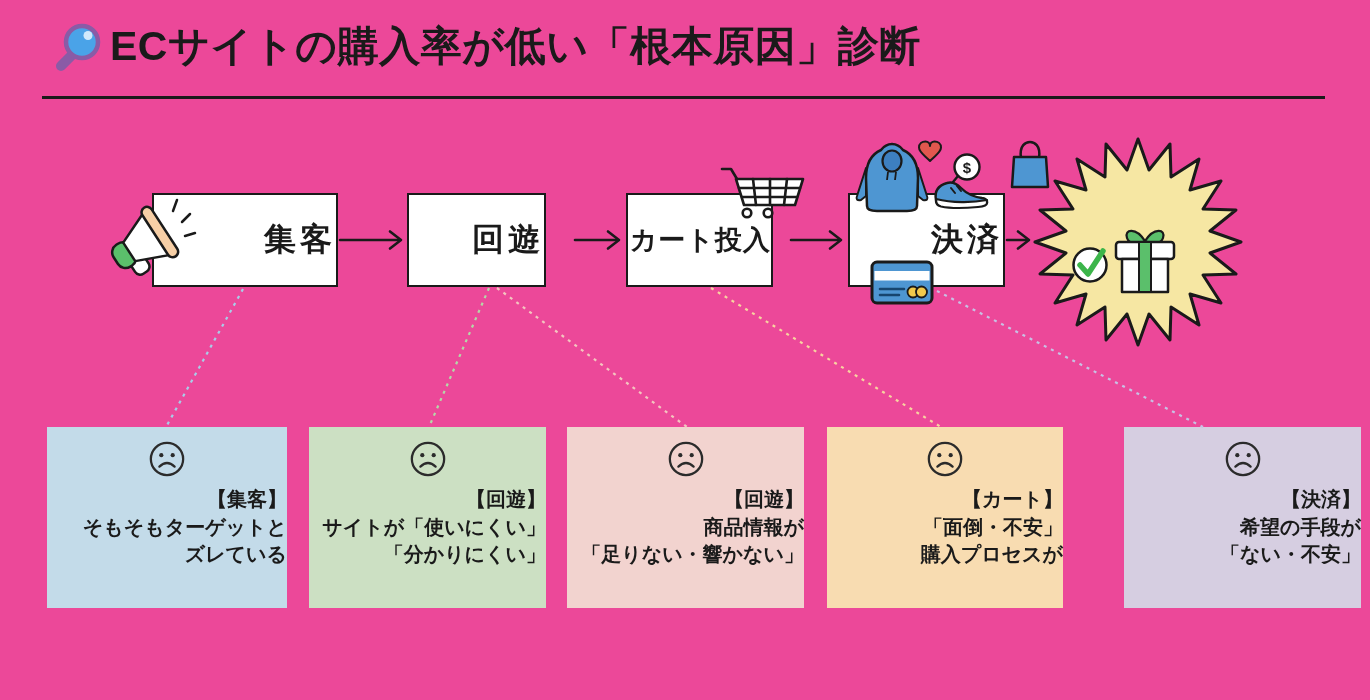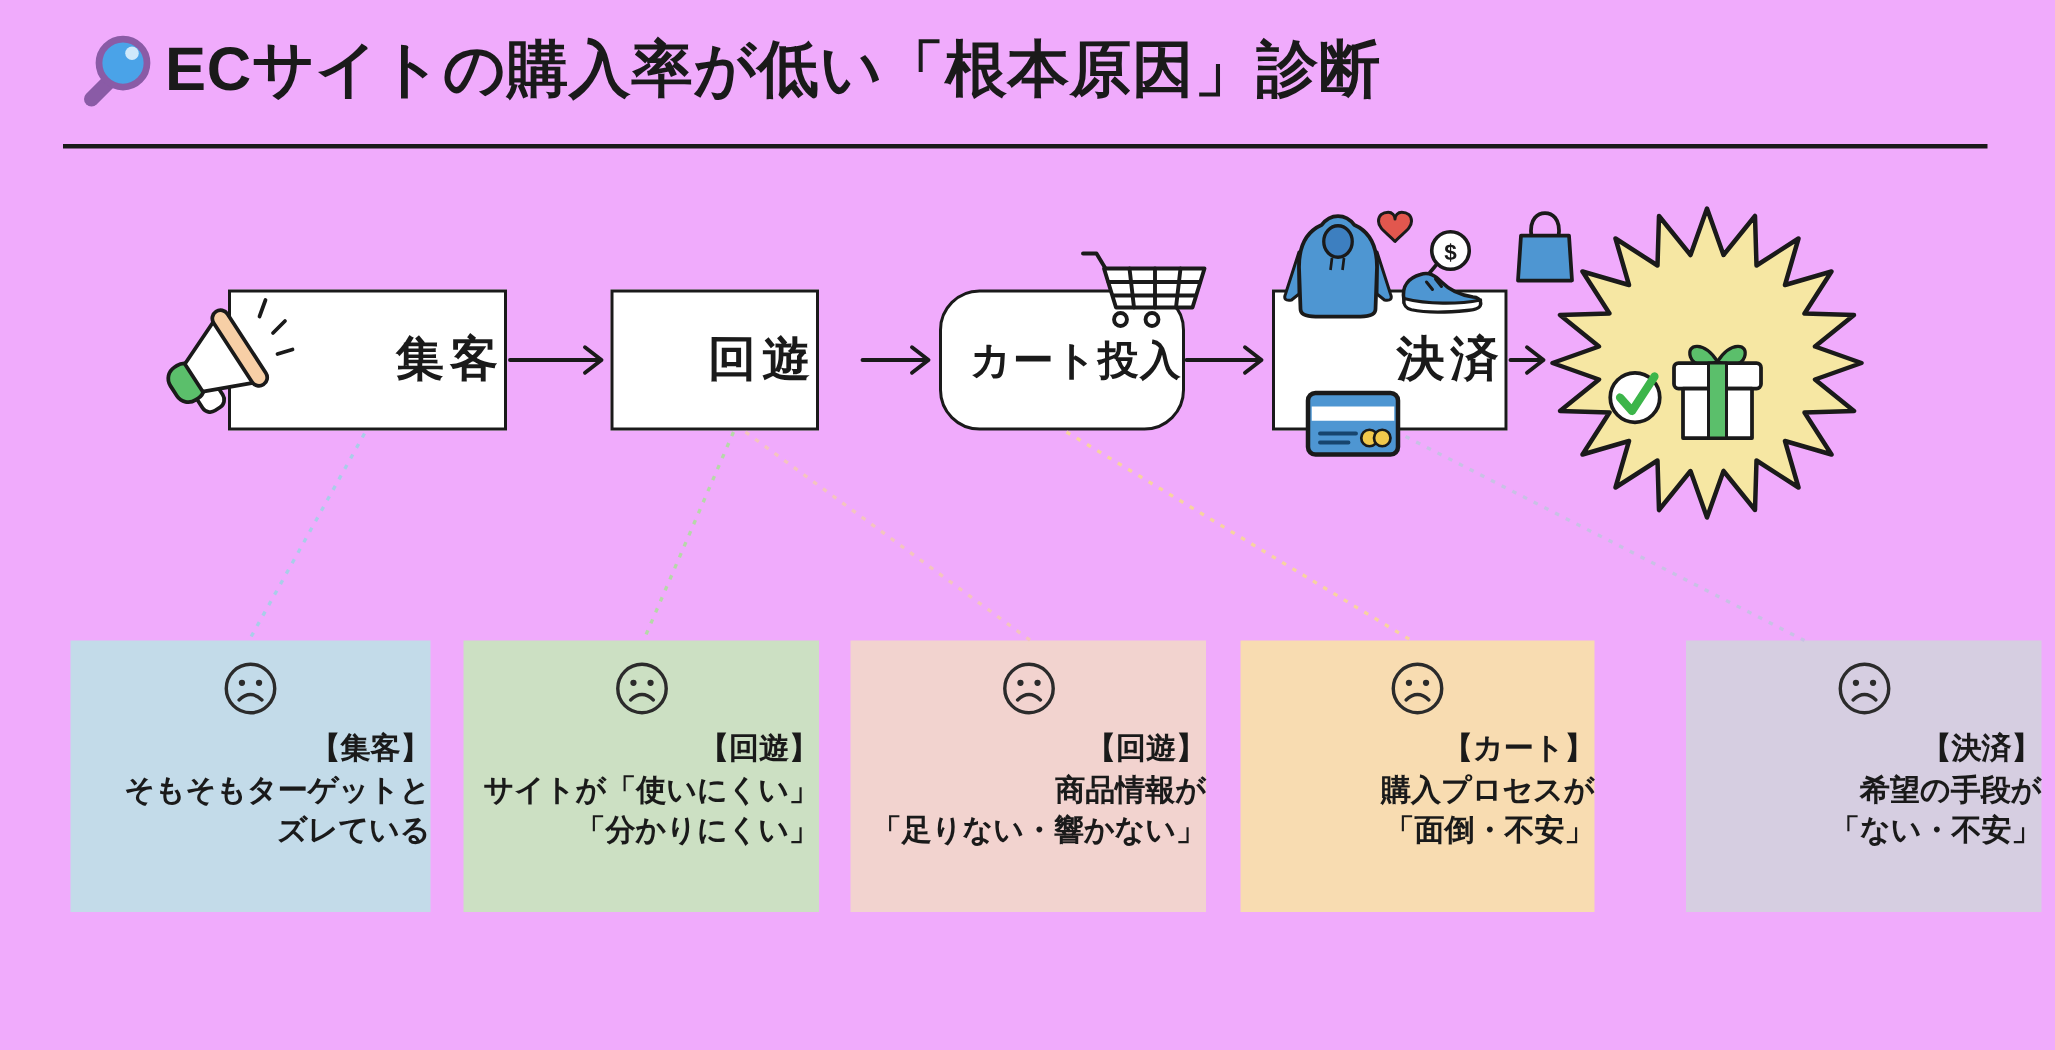--- a/index.html
+++ b/index.html
@@ -1,16 +1,16 @@
 <!DOCTYPE html>
 <html><head>
 <meta charset="utf-8">
 <style>
   html,body{margin:0;padding:0;background:#fff;}
-  .canvas{position:relative;width:1370px;height:700px;background:#f0abfc;overflow:hidden;
+  .canvas{position:relative;width:1370px;height:700px;background:#ec4899;overflow:hidden;
           font-family:"Liberation Sans","DejaVu Sans",sans-serif;color:#1a1a1a;}
   .title-row{position:absolute;left:50px;top:18px;display:flex;align-items:center;gap:8px;z-index:5;}
   .title-row h1{margin:0;font-size:41px;font-weight:700;letter-spacing:0.5px;white-space:nowrap;}
   .title-icon{flex:0 0 auto;}
   .rule{position:absolute;left:42px;top:96px;width:1283px;height:3px;background:#1a1a1a;z-index:1;}
   .stage{position:absolute;top:193px;height:94px;box-sizing:border-box;border:2.5px solid #1a1a1a;
          background:#fff;display:flex;align-items:center;justify-content:flex-end;z-index:1;}
   .stage-label{font-size:32px;font-weight:700;letter-spacing:4px;text-indent:4px;white-space:nowrap;}
   .stage-label.small{font-size:27px;letter-spacing:1px;text-indent:1px;}
   .overlay{position:absolute;left:0;top:0;z-index:2;pointer-events:none;}
@@ -37,21 +37,21 @@
   </div>
 
   <div class="rule"></div>
 
   <div class="stage" style="left:152px;width:186px;">
     <span class="stage-label">集客</span>
   </div>
   <div class="stage" style="left:407px;width:139px;">
     <span class="stage-label">回遊</span>
   </div>
-  <div class="stage" style="left:626px;width:164px;border-radius:27px;">
+  <div class="stage" style="left:626px;width:147px;">
     <span class="stage-label small">カート投入</span>
   </div>
   <div class="stage" style="left:848px;width:157px;">
     <span class="stage-label">決済</span>
   </div>
 
   <div class="cause" style="left: 47px; width: 240px; background: rgb(195, 219, 233);">
     <svg class="face" width="38" height="38" viewBox="0 0 40 40">
       <circle cx="20" cy="20" r="17" fill="none" stroke-width="2.4" stroke="#2b2b2b"></circle>
       <circle cx="14" cy="16" r="2.2" fill="#2b2b2b"></circle>
@@ -95,22 +95,22 @@
 
   <div class="cause" style="left: 827px; width: 236px; background: rgb(248, 220, 177);">
     <svg class="face" width="38" height="38" viewBox="0 0 40 40">
       <circle cx="20" cy="20" r="17" fill="none" stroke-width="2.4" stroke="#2b2b2b"></circle>
       <circle cx="14" cy="16" r="2.2" fill="#2b2b2b"></circle>
       <circle cx="26" cy="16" r="2.2" fill="#2b2b2b"></circle>
       <path d="M12,28 Q20,20.5 28,28" fill="none" stroke-width="2.4" stroke-linecap="round" stroke="#2b2b2b"></path>
     </svg>
     <div class="lines">
       <span>【カート】</span>
+      <span>「面倒・不安」</span>
       <span>購入プロセスが</span>
-      <span>「面倒・不安」</span>
     </div>
   </div>
 
   <div class="cause" style="left: 1086px; width: 237px; background: rgb(214, 206, 225); margin-left: 38px;">
     <svg class="face" width="38" height="38" viewBox="0 0 40 40">
       <circle cx="20" cy="20" r="17" fill="none" stroke-width="2.4" stroke="#2b2b2b"></circle>
       <circle cx="14" cy="16" r="2.2" fill="#2b2b2b"></circle>
       <circle cx="26" cy="16" r="2.2" fill="#2b2b2b"></circle>
       <path d="M12,28 Q20,20.5 28,28" fill="none" stroke-width="2.4" stroke-linecap="round" stroke="#2b2b2b"></path>
     </svg>

